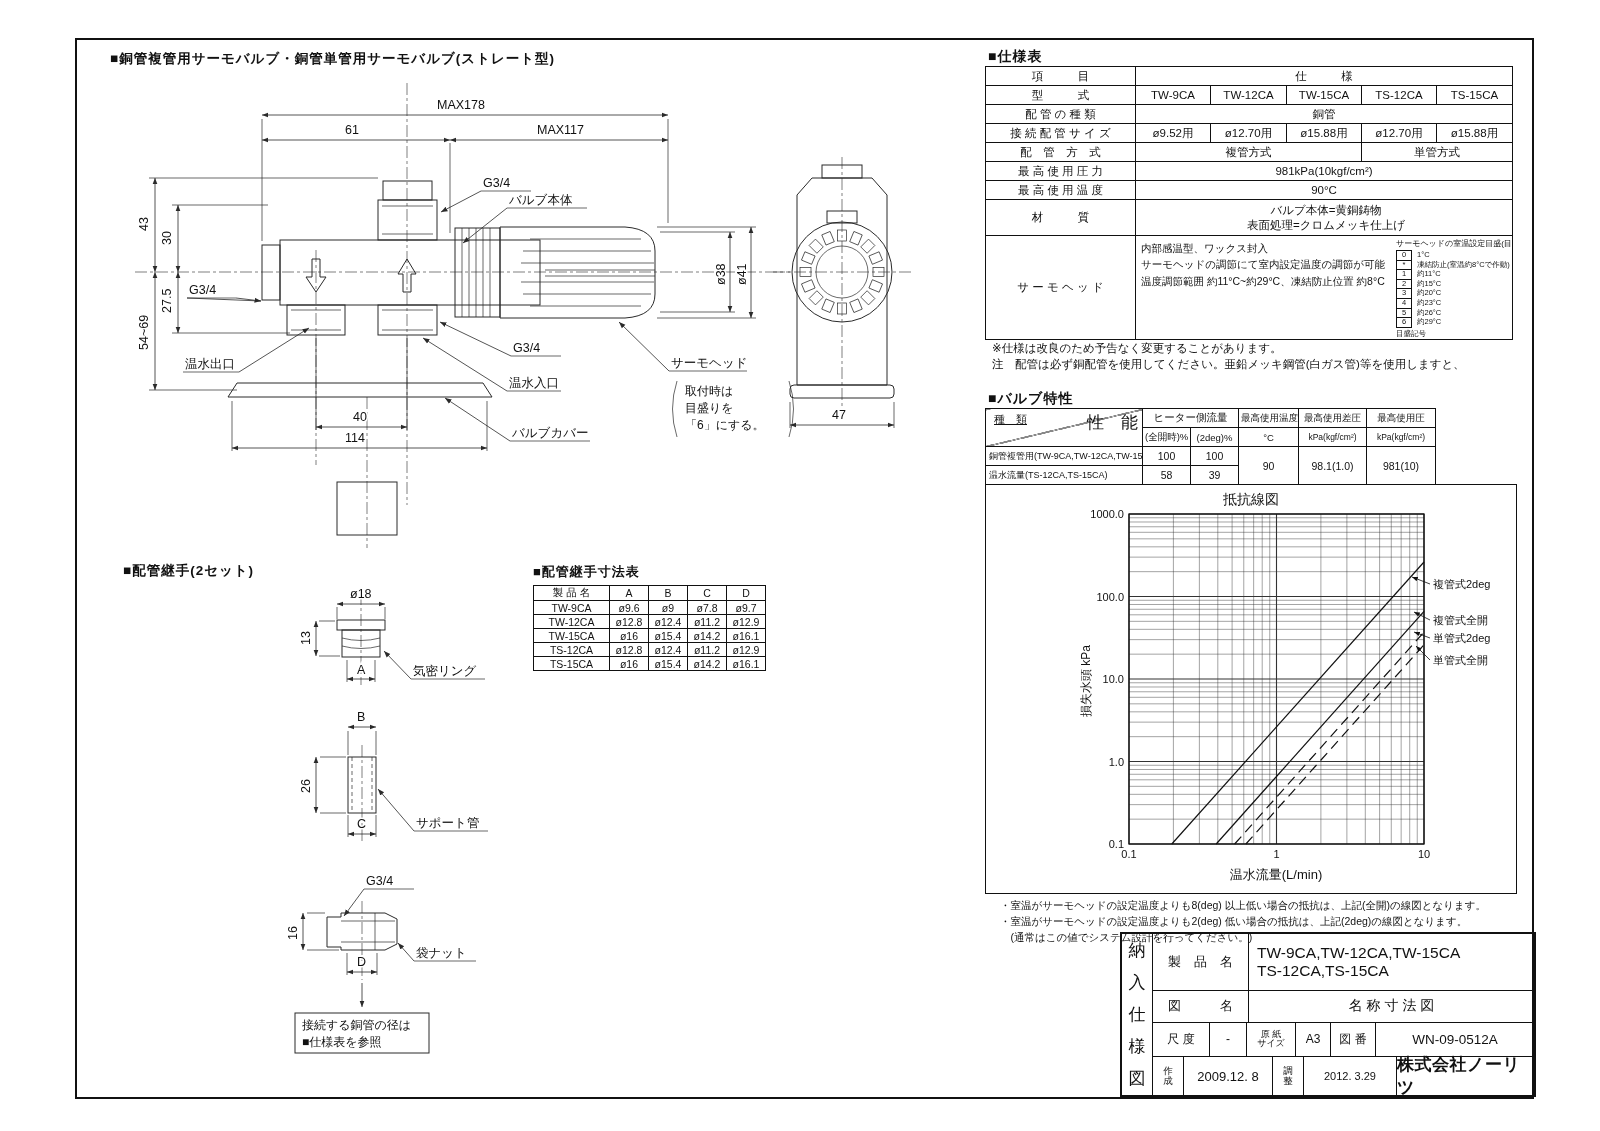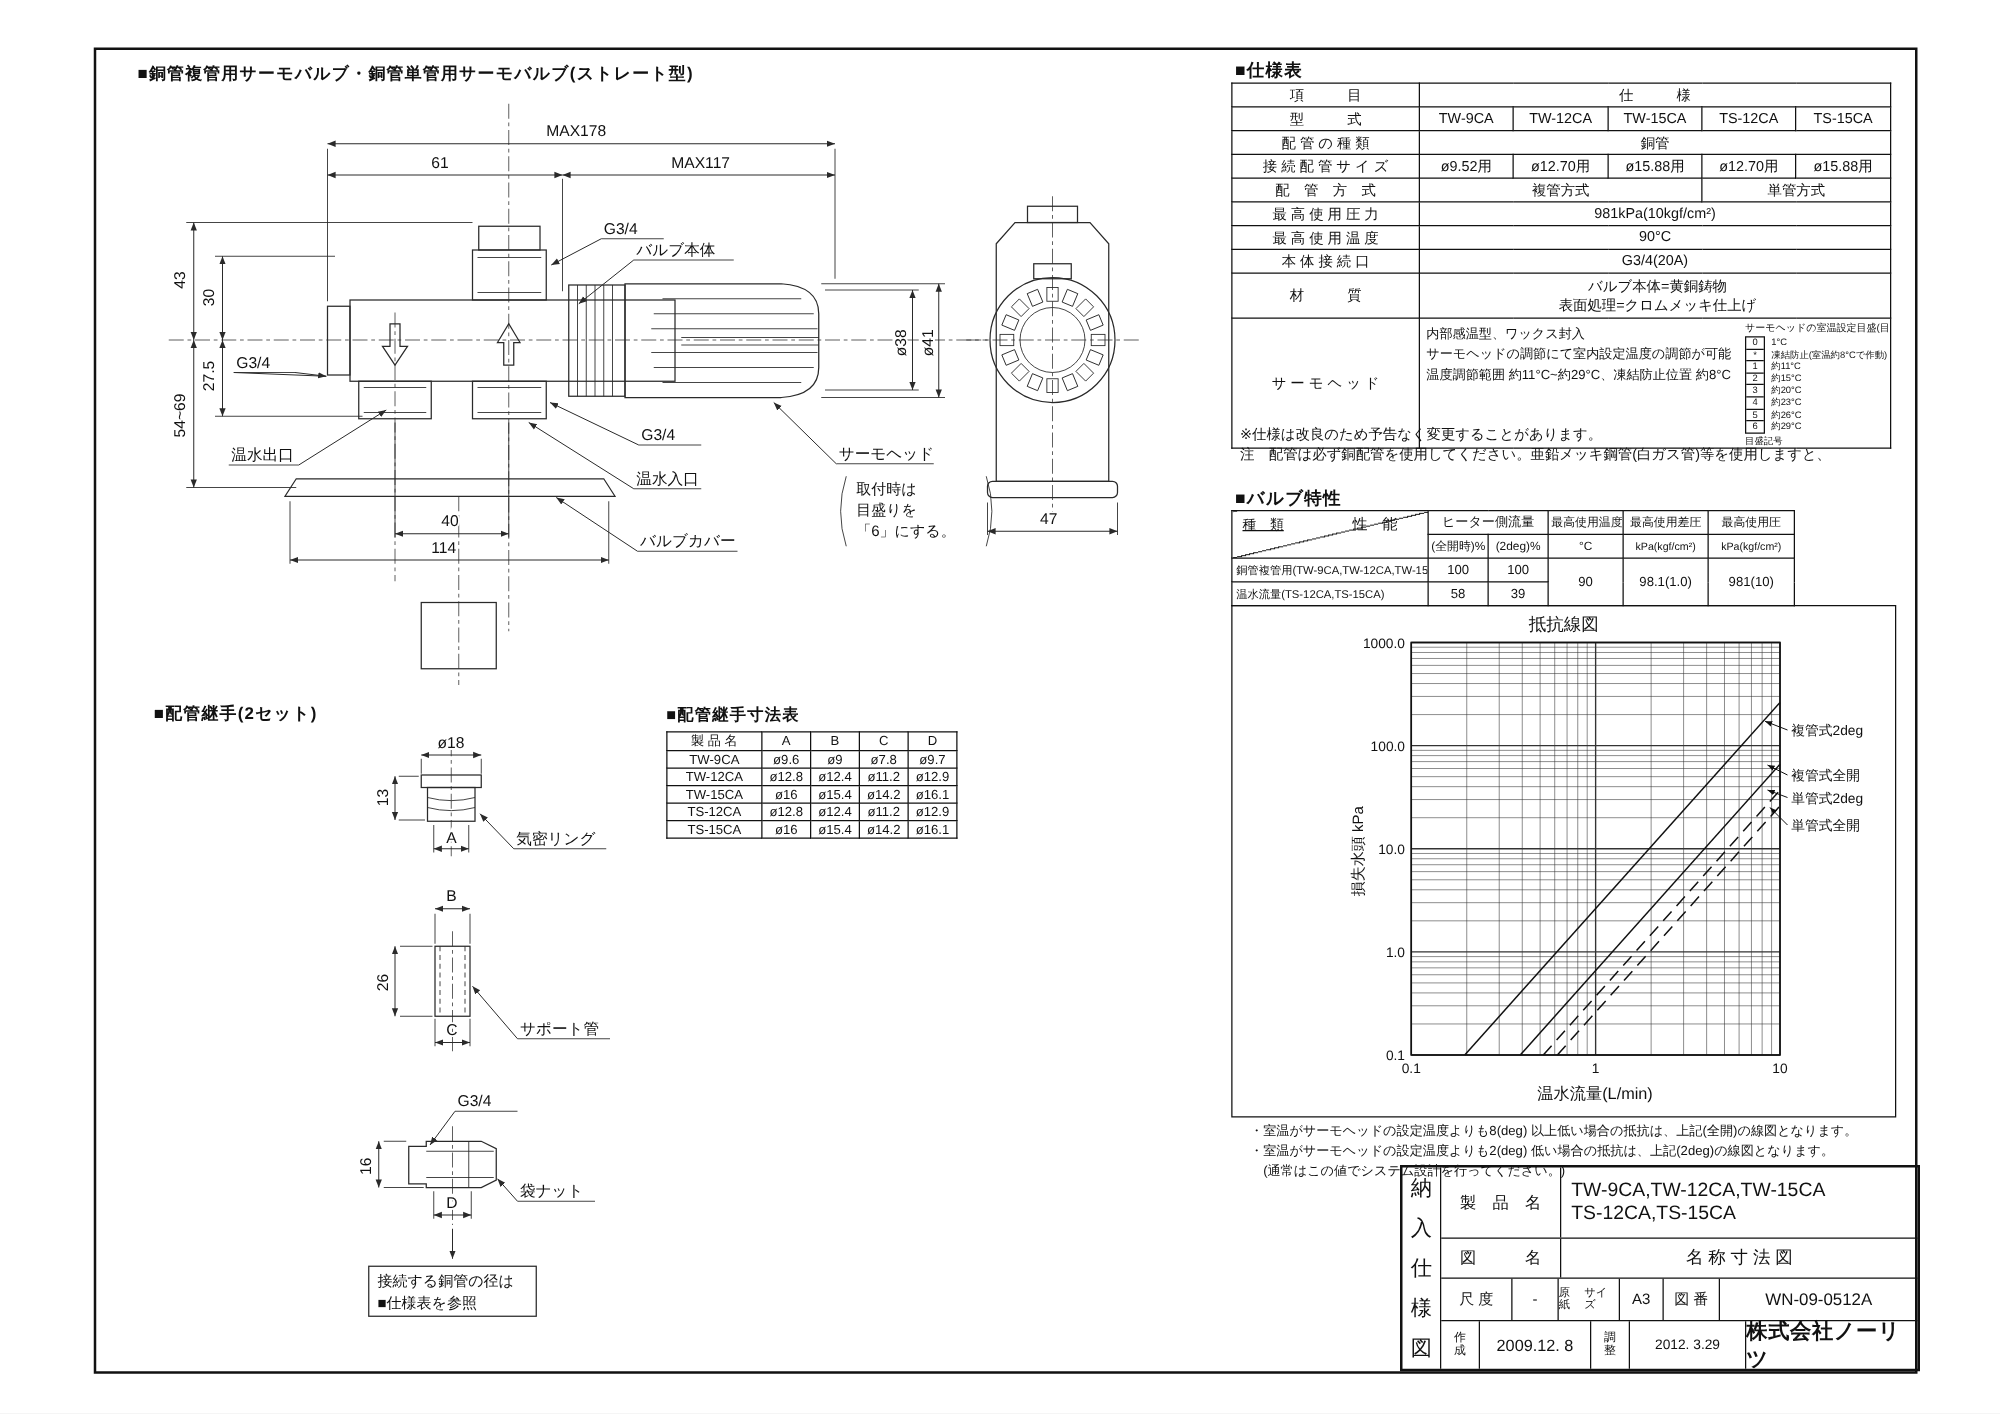--- a/index.html
+++ b/index.html
@@ -15,21 +15,21 @@
   #spec-table{width:527px;font-size:11.5px;}
   #spec-table td{height:18px;}
   #spec-table .lab{letter-spacing:0;}
   #spec-table .left{text-align:center;padding-left:6px;}
   #fit-table{width:232px;font-size:10.5px;}
   #fit-table td{height:13px;}
   #vc-table{width:450px;font-size:10.5px;}
   #vc-table td{height:18px;}
   .diag{position:relative;background:
      linear-gradient(to bottom right,transparent 49.4%,#111 49.4%,#111 50.6%,transparent 50.6%);}
-  .diag .tr-lbl{position:absolute;top:2px;right:24px;font-size:12px;text-align:center;}
+  .diag .tr-lbl{position:absolute;top:2px;right:4px;font-size:17px;text-align:center;}
   .diag .bl-lbl{position:absolute;bottom:19px;left:8px;font-size:11px;text-decoration:underline;}
   .kindcell{font-size:9px;text-align:left;padding-left:3px;}
   
   .thermo-wrap{display:flex;align-items:flex-start;text-align:left;}
   .thermo-text{flex:0 0 255px;font-size:10.5px;line-height:1.55;padding:4px 0 0 5px;white-space:nowrap;}
   .scale-wrap{flex:1;font-size:8px;padding-top:2px;}
   .scale-title{font-size:8px;white-space:nowrap;margin-bottom:1px;}
   .scale-grid{display:flex;}
   .marks{border:1px solid #111;display:inline-block;}
   .marks div{width:14px;height:8.6px;border-bottom:1px solid #111;text-align:center;font-size:7.5px;line-height:8.6px;}
@@ -344,24 +344,20 @@
       <td colspan="3">複管方式</td>
       <td colspan="2">単管方式</td>
     </tr>
     <tr>
       <td class="lab">最 高 使 用 圧 力</td>
       <td colspan="5">981kPa(10kgf/cm²)</td>
     </tr>
     <tr>
       <td class="lab">最 高 使 用 温 度</td>
       <td colspan="5">90°C</td>
-    </tr>
-    <tr>
-      <td class="lab">本 体 接 続 口</td>
-      <td colspan="5">G3/4(20A)</td>
     </tr>
     <tr style="height:36px;">
       <td class="lab">材　　　質</td>
       <td colspan="5" class="left">
         <div>バルブ本体=黄銅鋳物</div>
         <div>表面処理=クロムメッキ仕上げ</div>
       </td>
     </tr>
     <tr style="height:92px;">
       <td class="lab">サ ー モ ヘ ッ ド</td>
@@ -573,21 +569,21 @@
           <div>TS-12CA,TS-15CA</div>
         </div>
       </div>
       <div class="tb-row" style="height:32px;">
         <div class="tb-cell" style="width:95px;font-size:13px;">図　　　名</div>
         <div class="tb-cell" style="flex:1;font-size:14px;">名 称 寸 法 図</div>
       </div>
       <div class="tb-row" style="height:34px;">
         <div class="tb-cell" style="width:56px;font-size:12px;">尺 度</div>
         <div class="tb-cell" style="width:36px;font-size:12px;">-</div>
-        <div class="tb-cell" style="width:48px;flex-direction:row;font-size:9px;line-height:1.1;">
+        <div class="tb-cell" style="width:48px;flex-direction:column;font-size:9px;line-height:1.1;">
           <div>原 紙</div>
           <div>サイズ</div>
         </div>
         <div class="tb-cell" style="width:34px;font-size:12px;">A3</div>
         <div class="tb-cell" style="width:44px;font-size:12px;">図 番</div>
         <div class="tb-cell" style="flex:1;font-size:13.5px;">WN-09-0512A</div>
       </div>
       <div class="tb-row" style="height:38px;">
         <div class="tb-cell" style="width:30px;flex-direction:column;font-size:9.5px;line-height:1.1;">
           <div>作</div>

